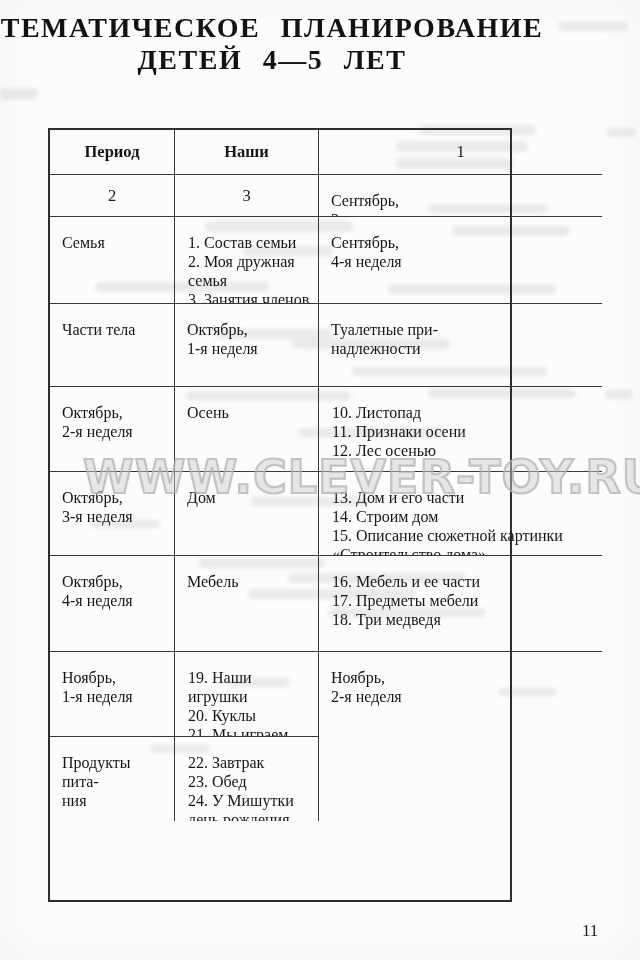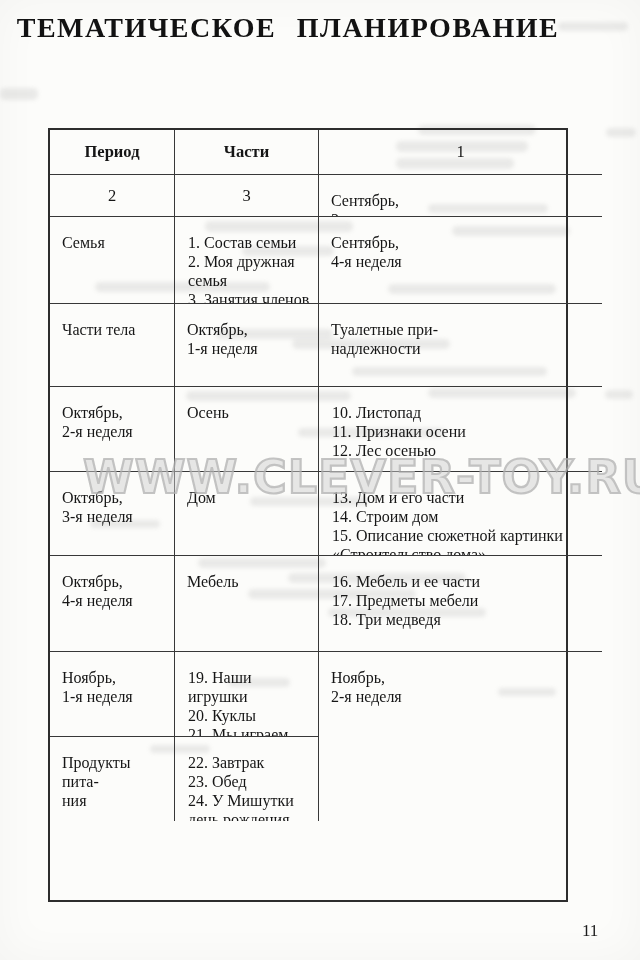--- a/index.html
+++ b/index.html
@@ -21,27 +21,26 @@
   .title {
     position: absolute;
     left: 0; top: 12px; width: 544px;
     text-align: center;
     font-weight: bold;
     font-size: 28px;
     line-height: 32px;
     letter-spacing: 1.5px;
     word-spacing: 12px;
     color: #121212;
-    margin-left: 16px;
   }
   
   .tbl {
     position: absolute;
     left: 48px; top: 128px;
-    width: 520px;
+    width: 464px;
     display: grid;
     grid-template-columns: 125px 144px 283px;
     grid-template-rows: 45px 42px 87px 83px 85px 84px 96px 85px 84px 79px;
     border: 2px solid #2d2d2d;
     box-sizing: border-box;
   }
   .cell {
     box-sizing: border-box;
     border-right: 1.5px solid #383838;
     border-bottom: 1.5px solid #383838;
@@ -126,26 +125,27 @@
     <div class="smudge" style="left:248px;top:589px;width:168px;height:10px"></div>
     <div class="smudge" style="left:328px;top:608px;width:158px;height:9px"></div>
     <div class="smudge" style="left:228px;top:678px;width:62px;height:9px"></div>
     <div class="smudge" style="left:498px;top:688px;width:58px;height:8px"></div>
     <div class="smudge" style="left:150px;top:745px;width:60px;height:8px"></div>
     <div class="smudge" style="left:605px;top:390px;width:28px;height:9px"></div>
   </div>
 
   <div class="title">
     <div>ТЕМАТИЧЕСКОЕ ПЛАНИРОВАНИЕ</div>
+    <div>ДЕТЕЙ 4—5 ЛЕТ</div>
   </div>
 
   <div class="tbl">
 
     <div class="cell hcell">Период</div>
-    <div class="cell hcell">Части</div>
+    <div class="cell hcell">Наши</div>
 
     <div class="cell ncell">1</div>
     <div class="cell ncell">2</div>
     <div class="cell ncell">3</div>
 
     <div class="cell dcell">Сентябрь,
 3-я неделя</div>
     <div class="cell dcell">Семья</div>
     <div class="cell dcell col3">1. Состав семьи
 2. Моя дружная семья

